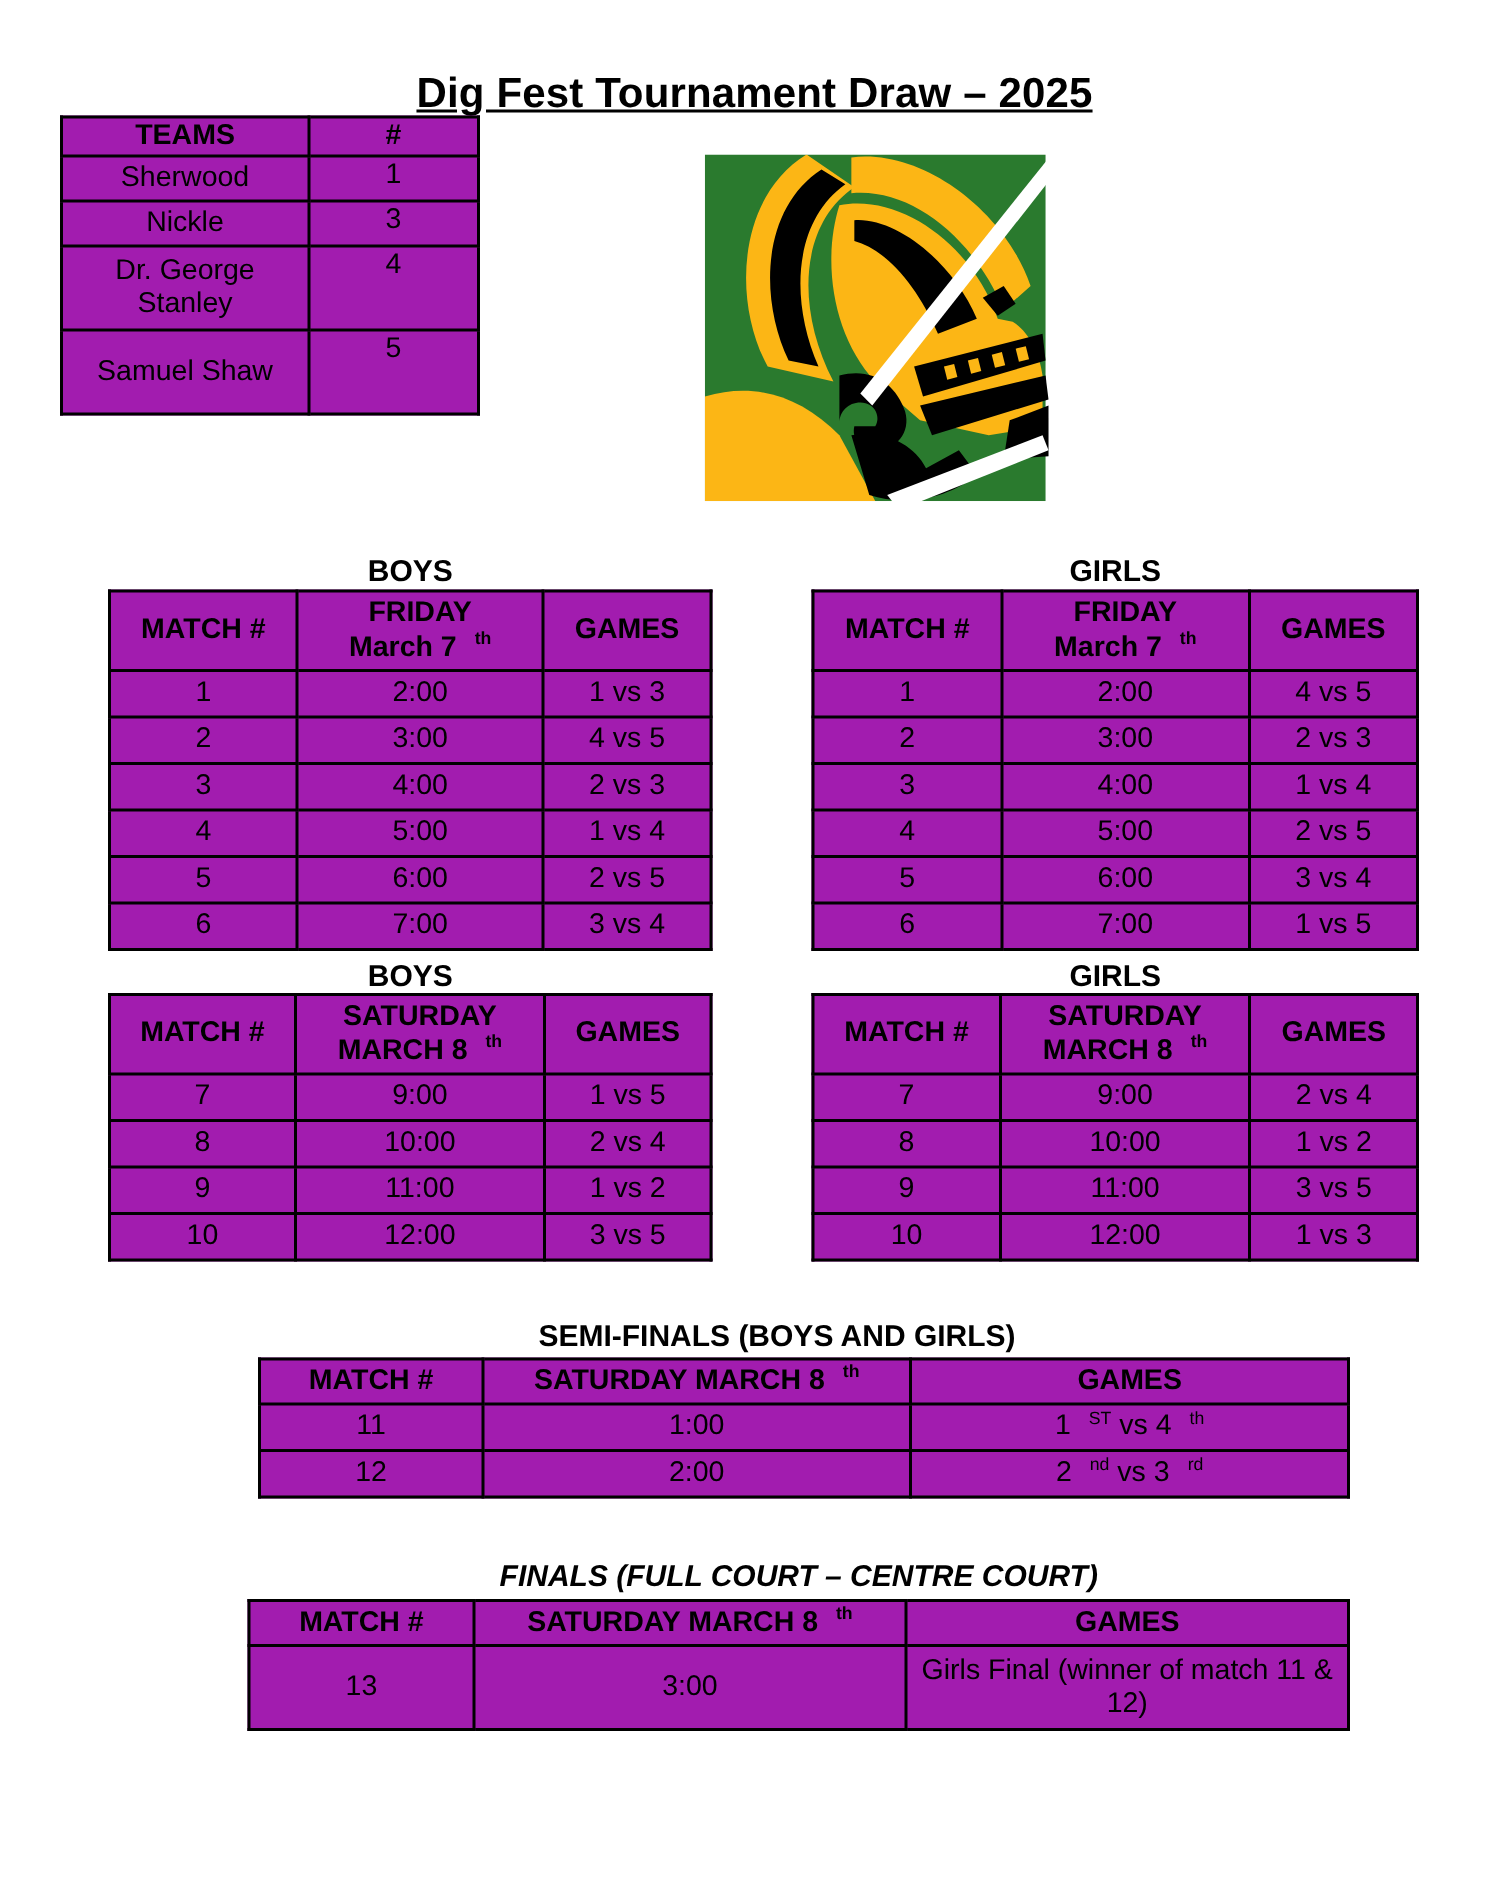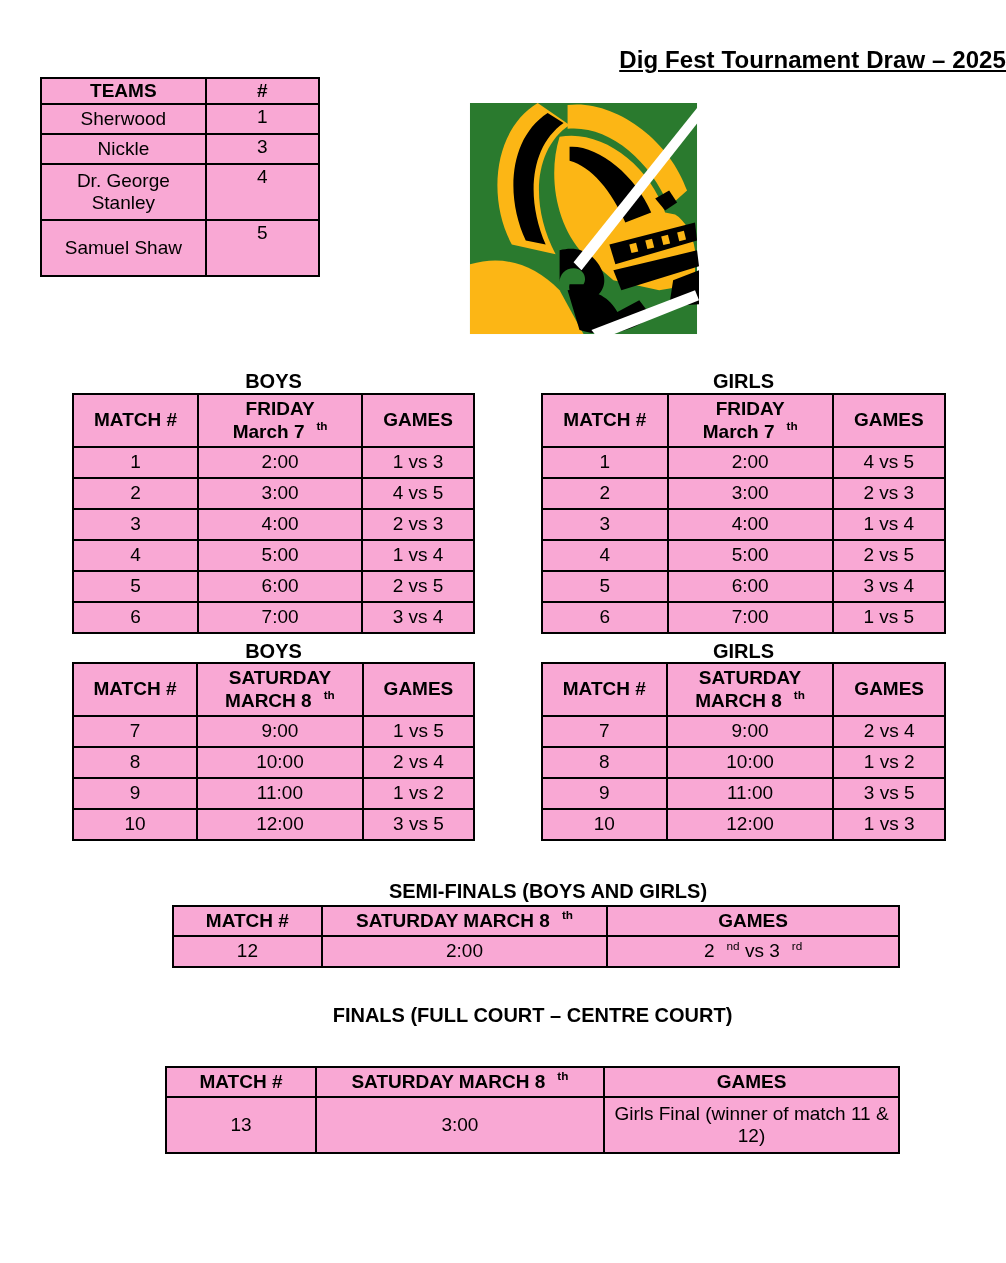--- a/index.html
+++ b/index.html
@@ -15,32 +15,32 @@
     color: #000000;
     overflow: hidden;
   }
 
   
   .doc-title {
     position: absolute;
     top: 46px;
     left: 0;
     width: 1006px;
-    text-align: right;
-    font-size: 24px;
+    text-align: center;
+    font-size: 28px;
     font-weight: bold;
     text-decoration: underline;
     letter-spacing: .1px;
   }
 
   
   table.grid {
     border-collapse: collapse;
     position: absolute;
-    background: #f9a8d4;
+    background: #a21caf;
   }
   table.grid th,
   table.grid td {
     border: 2px solid #000;
     text-align: center;
     vertical-align: middle;
     font-size: 19px;
     font-weight: normal;
     padding: 1px 2px;
     line-height: 1.18;
@@ -107,22 +107,22 @@
   #semis-table  { left: 172px; top: 905px;  width: 728px; }
   #finals-table { left: 165px; top: 1066px; width: 735px; }
   .wide .w1 { width: 146px; }
   .wide .w2 { width: 287px; }
   .wide .w3 { width: 295px; }
   #semis-table thead th { height: 26px; }
   #semis-table tbody td { height: 27px; }
   #finals-table thead th { height: 26px; }
   #finals-table tbody td { height: 52px; }
 
-  #cap-semis  { left: 184px; top: 880px; width: 728px; }
-  #cap-finals { left: 165px; top: 1004px; width: 735px; }
+  #cap-semis  { left: 154px; top: 880px; width: 728px; }
+  #cap-finals { left: 165px; top: 1040px; width: 735px; font-style: italic; }
 </style>
 </head>
 <body>
 
 <div class="doc-title">Dig Fest Tournament Draw – 2025</div>
 
 <table class="grid" id="teams-table">
   <thead>
     <tr>
       <th class="col-name">TEAMS</th>
@@ -360,20 +360,25 @@
 <table class="grid wide" id="semis-table">
   <thead>
     <tr>
       <th class="w1">MATCH #</th>
       <th class="w2"><span>SATURDAY MARCH 8</span><sup>th</sup></th>
       <th class="w3">GAMES</th>
     </tr>
   </thead>
   <tbody>
     <tr>
+      <td>11</td>
+      <td>1:00</td>
+      <td><span>1</span><sup>ST</sup> <span>vs</span> <span>4</span><sup>th</sup></td>
+    </tr>
+    <tr>
       <td>12</td>
       <td>2:00</td>
       <td><span>2</span><sup>nd</sup> <span>vs</span> <span>3</span><sup>rd</sup></td>
     </tr>
   </tbody>
 </table>
 
 <div class="section-caption" id="cap-finals">FINALS (FULL COURT – CENTRE COURT)</div>
 <table class="grid wide" id="finals-table">
   <thead>

